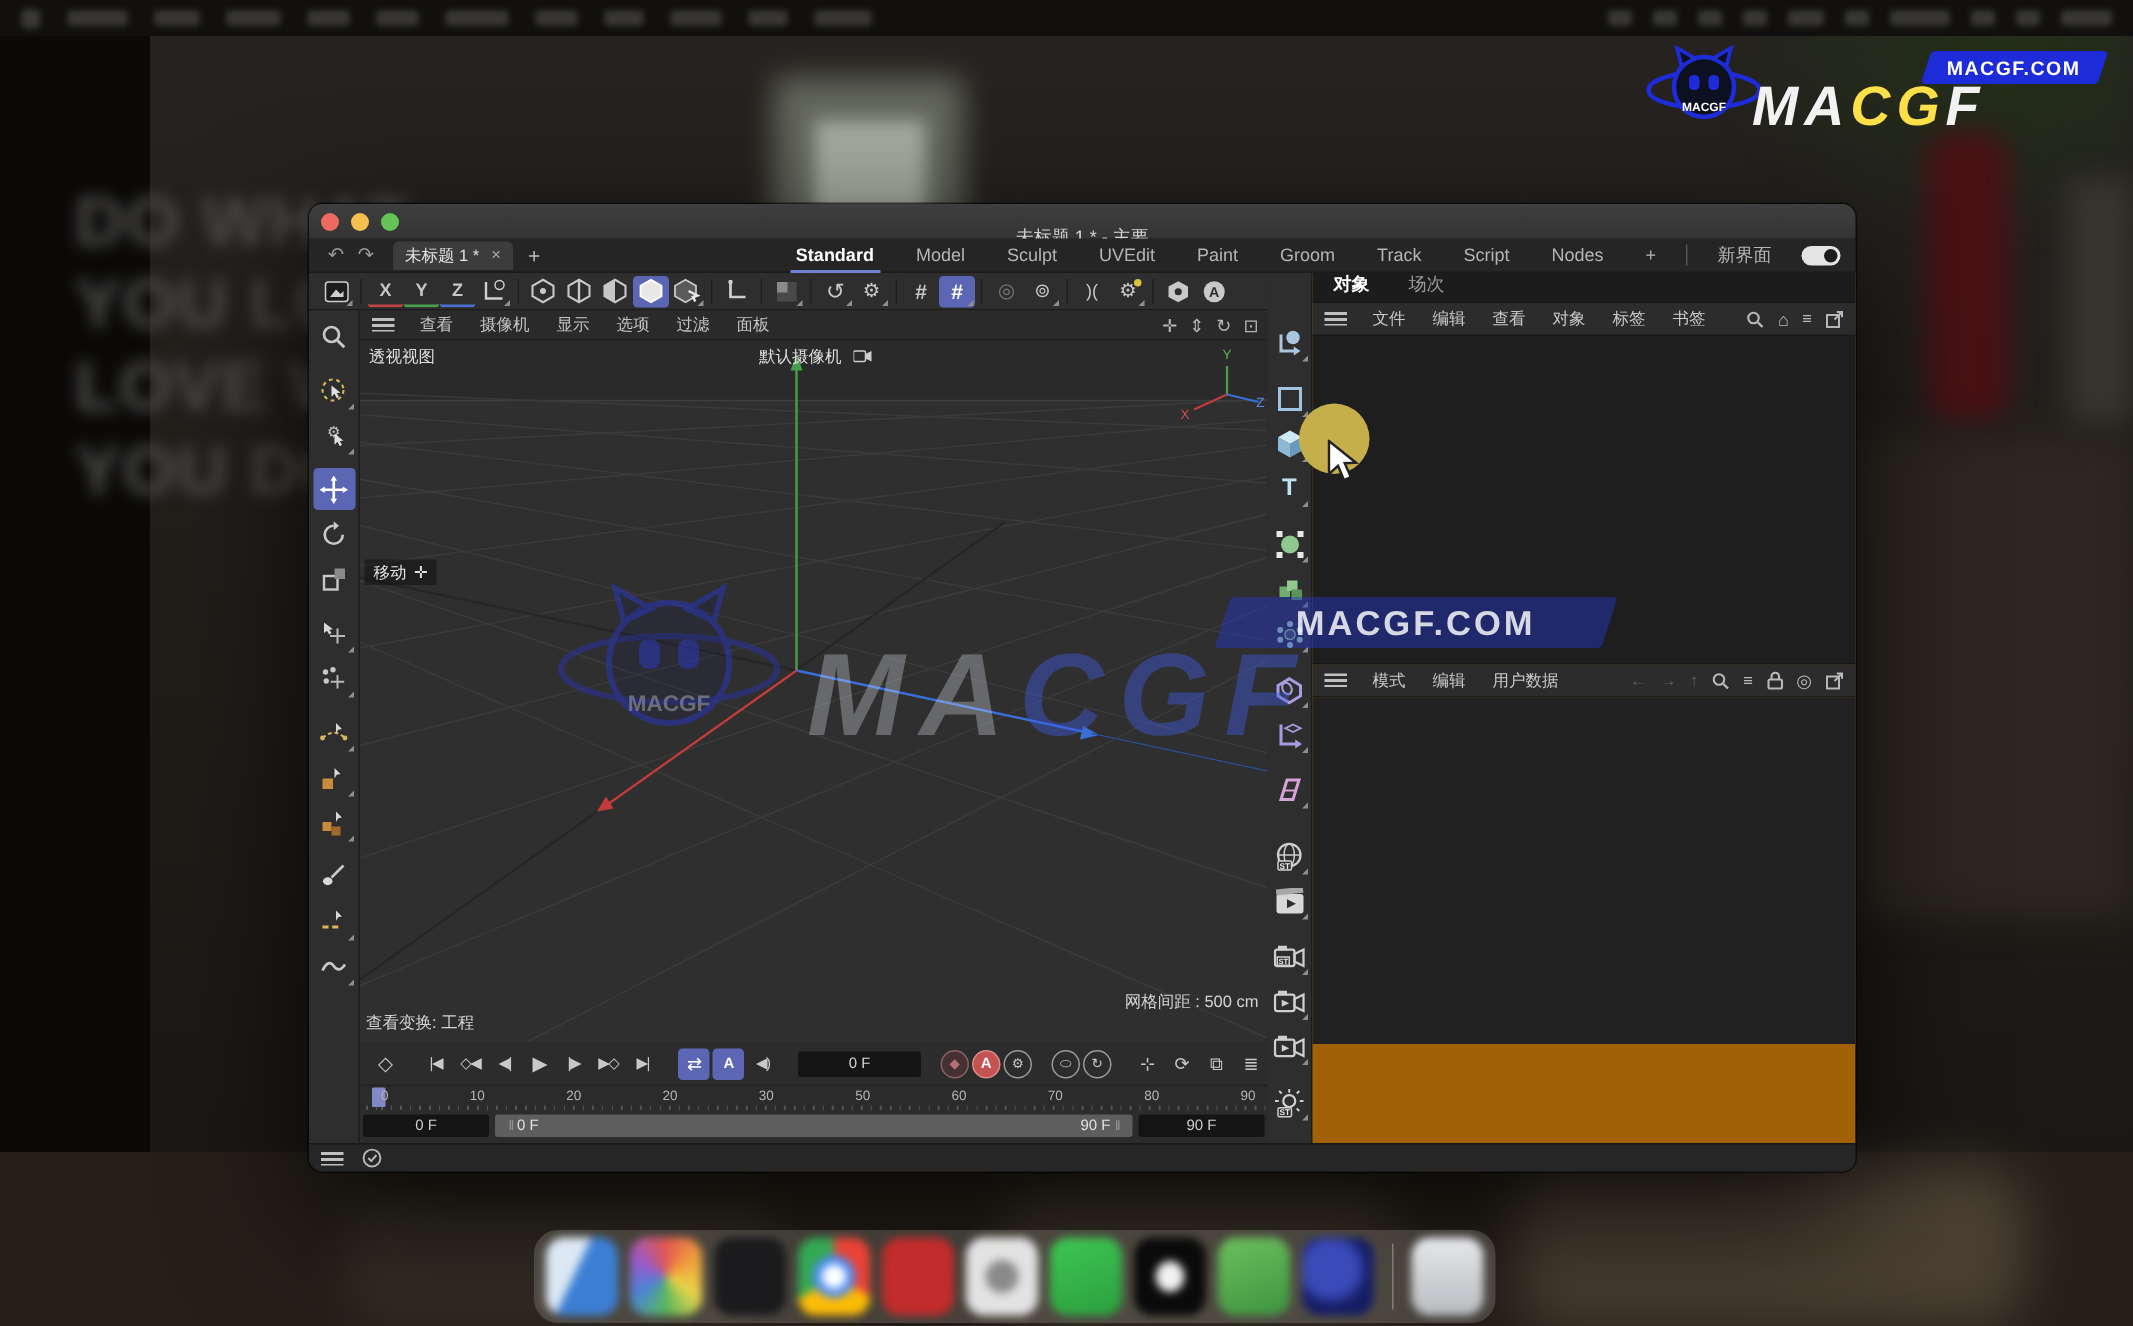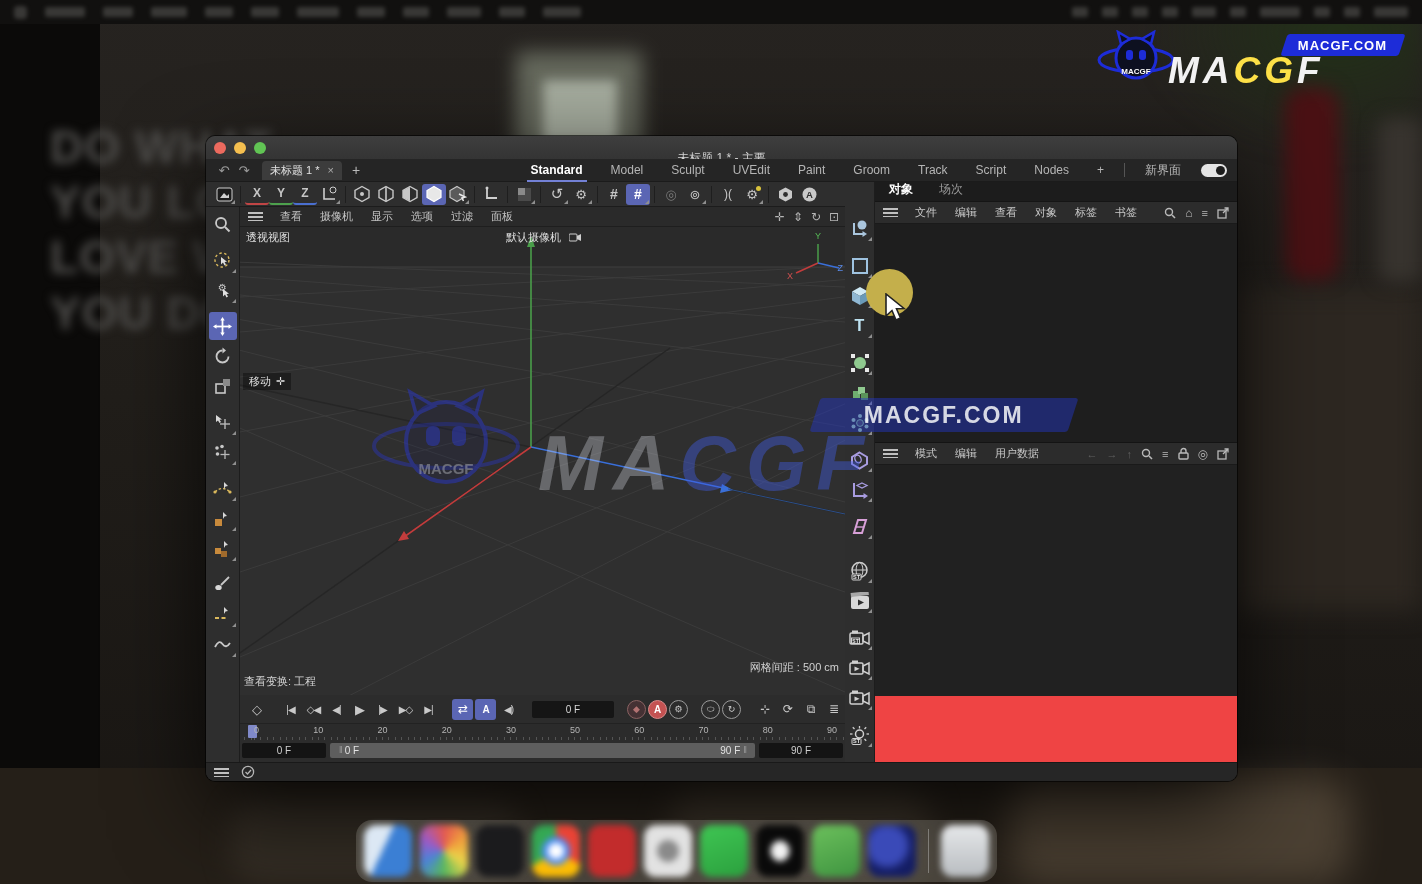--- a/index.html
+++ b/index.html
@@ -110,21 +110,21 @@
   .vp-foot-r { position:absolute; right:6px; bottom:20px; color:#d2d2d2; font-size:11px; }
 
   
   .strip { position:absolute; left:639px; top:46px; width:30px; height:580px; background:#2e2e2e;
     border-right:1px solid #1d1d1d; display:flex; flex-direction:column; align-items:center; padding-top:32px; }
   .st-ic { width:26px; height:26px; margin:2px 0; display:flex; align-items:center; justify-content:center;
     border-radius:3px; position:relative; flex:none; font-size:14px; }
   .st-gap { height:7px; flex:none; }
 
   
-  .rpanel { position:absolute; left:669px; top:46px; width:362px; height:580px; background:#ef4444; }
+  .rpanel { position:absolute; left:669px; top:46px; width:362px; height:580px; background:#a16207; }
   .p-tabs { height:20px; display:flex; align-items:flex-end; gap:26px; padding-left:14px; background:#1c1c1c;
     border-bottom:1px solid #151515; }
   .p-tab { font-size:12px; color:#9a9a9a; padding-bottom:3px; }
   .p-tab.active { color:#fff; font-weight:700; }
   .p-menu { height:22px; display:flex; align-items:center; background:#2c2c2c; border-bottom:1px solid #1a1a1a;
     color:#c9c9c9; font-size:11px; }
   .p-m { padding:0 9px; }
   .p-ics { margin-left:auto; display:flex; gap:9px; margin-right:8px; align-items:center; color:#b9b9b9; }
   .p-ics .dim { color:#606060; }
   .om-content { height:219px; background:#1e1e1e; border-bottom:1px solid #141414; }

